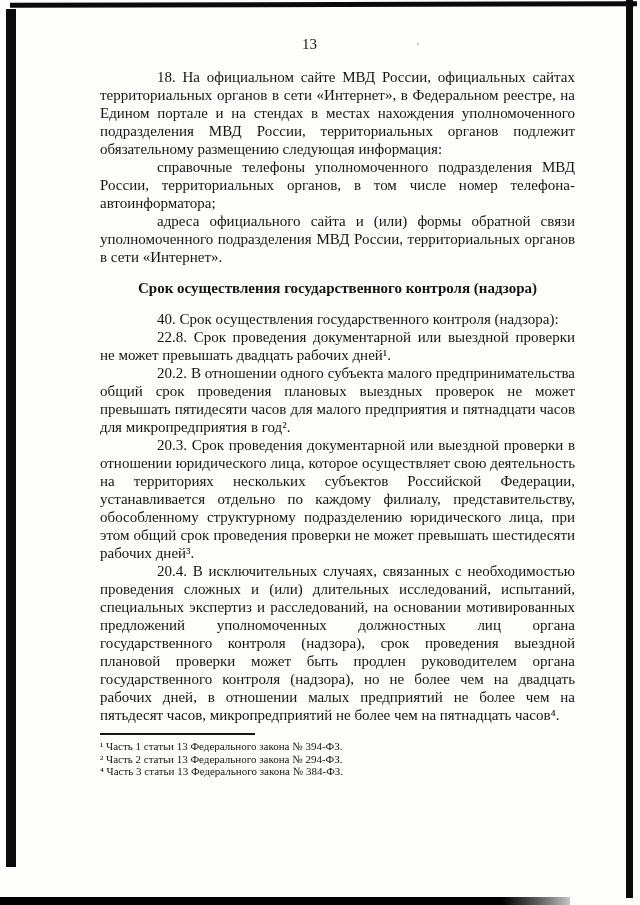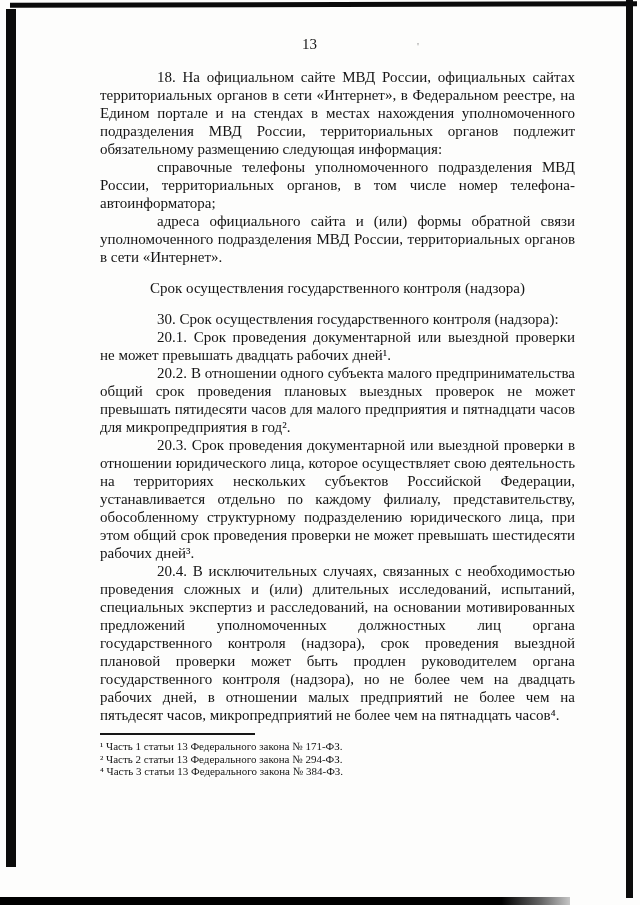--- a/index.html
+++ b/index.html
@@ -50,21 +50,21 @@
     margin: 0;
     font-size: 15px;
     line-height: 18px;
     text-align: justify;
     text-indent: 57px;
   }
   .heading {
     margin: 13px 0;
     font-size: 15px;
     line-height: 18px;
-    font-weight: normal;
+    font-weight: bold;
     text-align: center;
   }
   .footnotes { margin-top: 9px; }
   .fn-rule {
     width: 155px;
     border-top: 2px solid #161616;
     margin: 0 0 5px 0;
   }
   p.fn {
     margin: 0;
@@ -86,27 +86,27 @@
   <div class="content">
 
     <div class="pagenum">13</div>
 
     <p class="body">18. На официальном сайте МВД России, официальных сайтах территориальных органов в сети «Интернет», в Федеральном реестре, на Едином портале и на стендах в местах нахождения уполномоченного подразделения МВД России, территориальных органов подлежит обязательному размещению следующая информация:</p>
     <p class="body">справочные телефоны уполномоченного подразделения МВД России, территориальных органов, в том числе номер телефона-автоинформатора;</p>
     <p class="body">адреса официального сайта и (или) формы обратной связи уполномоченного подразделения МВД России, территориальных органов в сети «Интернет».</p>
 
     <div class="heading">Срок осуществления государственного контроля (надзора)</div>
 
-    <p class="body">30. Срок осуществления государственного контроля (надзора):</p>
-    <p class="body">20.1. Срок проведения документарной или выездной проверки не может превышать двадцать рабочих дней¹.</p>
+    <p class="body">40. Срок осуществления государственного контроля (надзора):</p>
+    <p class="body">22.8. Срок проведения документарной или выездной проверки не может превышать двадцать рабочих дней¹.</p>
     <p class="body">20.2. В отношении одного субъекта малого предпринимательства общий срок проведения плановых выездных проверок не может превышать пятидесяти часов для малого предприятия и пятнадцати часов для микропредприятия в год².</p>
     <p class="body">20.3. Срок проведения документарной или выездной проверки в отношении юридического лица, которое осуществляет свою деятельность на территориях нескольких субъектов Российской Федерации, устанавливается отдельно по каждому филиалу, представительству, обособленному структурному подразделению юридического лица, при этом общий срок проведения проверки не может превышать шестидесяти рабочих дней³.</p>
     <p class="body">20.4. В исключительных случаях, связанных с необходимостью проведения сложных и (или) длительных исследований, испытаний, специальных экспертиз и расследований, на основании мотивированных предложений уполномоченных должностных лиц органа государственного контроля (надзора), срок проведения выездной плановой проверки может быть продлен руководителем органа государственного контроля (надзора), но не более чем на двадцать рабочих дней, в отношении малых предприятий не более чем на пятьдесят часов, микропредприятий не более чем на пятнадцать часов⁴.</p>
 
     <div class="footnotes">
       <div class="fn-rule"></div>
-      <p class="fn">¹ Часть 1 статьи 13 Федерального закона № 171-ФЗ.</p>
+      <p class="fn">¹ Часть 1 статьи 13 Федерального закона № 394-ФЗ.</p>
       <p class="fn">² Часть 2 статьи 13 Федерального закона № 294-ФЗ.</p>
       <p class="fn">⁴ Часть 3 статьи 13 Федерального закона № 384-ФЗ.</p>
     </div>
 
   </div>
 </div>
 
 </body></html>

